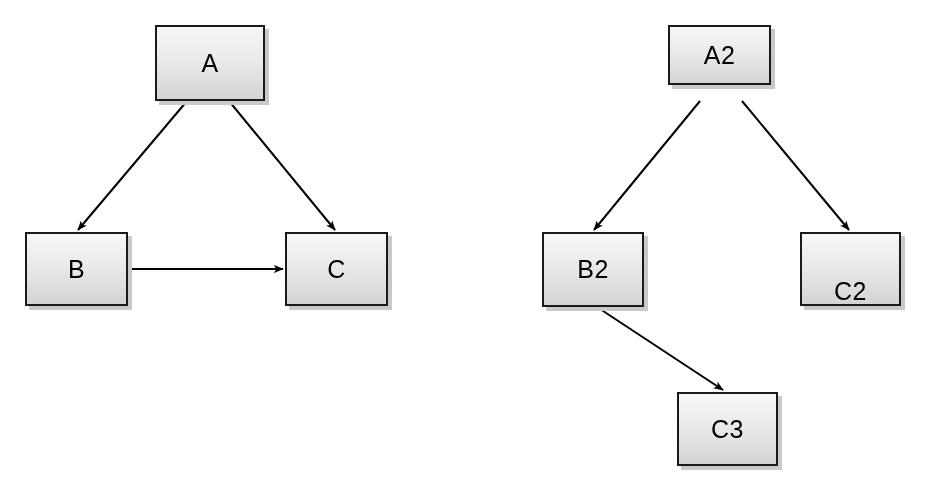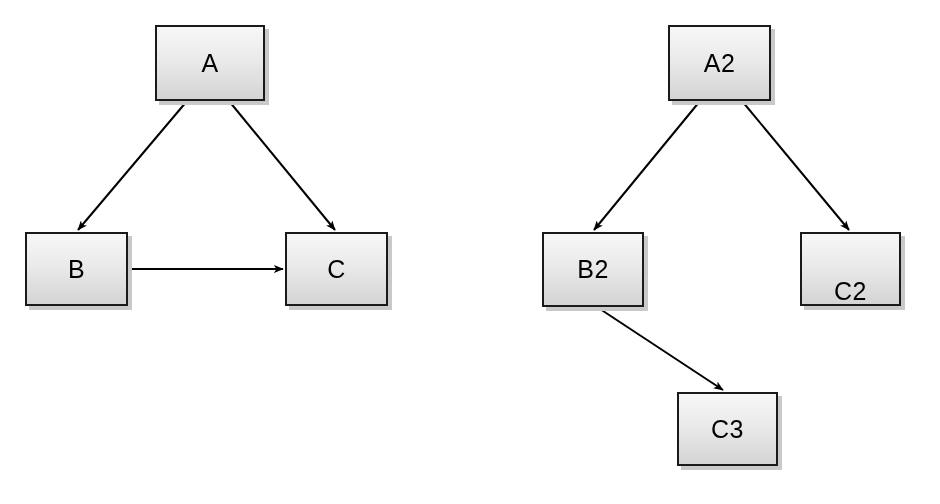--- a/index.html
+++ b/index.html
@@ -72,21 +72,21 @@
   <div class="graph-node" style="left: 155px; top: 25px; width: 110px; height: 76px;">
     <span class="node-label">A</span>
   </div>
   <div class="graph-node" style="left: 25px; top: 232px; width: 103px; height: 74px;">
     <span class="node-label">B</span>
   </div>
   <div class="graph-node" style="left: 285px; top: 232px; width: 103px; height: 74px;">
     <span class="node-label">C</span>
   </div>
 
-  <div class="graph-node" style="left: 668px; top: 25px; width: 103px; height: 76px;">
+  <div class="graph-node" style="left: 668px; top: 25px; width: 103px; height: 60px;">
     <span class="node-label">A2</span>
   </div>
   <div class="graph-node" style="left: 542px; top: 232px; width: 102px; height: 75px;">
     <span class="node-label">B2</span>
   </div>
   <div class="graph-node" style="left: 800px; top: 232px; width: 101px; height: 74px; align-items: flex-end;">
     <span class="node-label">C2</span>
   </div>
   <div class="graph-node" style="left: 677px; top: 392px; width: 101px; height: 74px; text-align: right;">
     <span class="node-label">C3</span>

